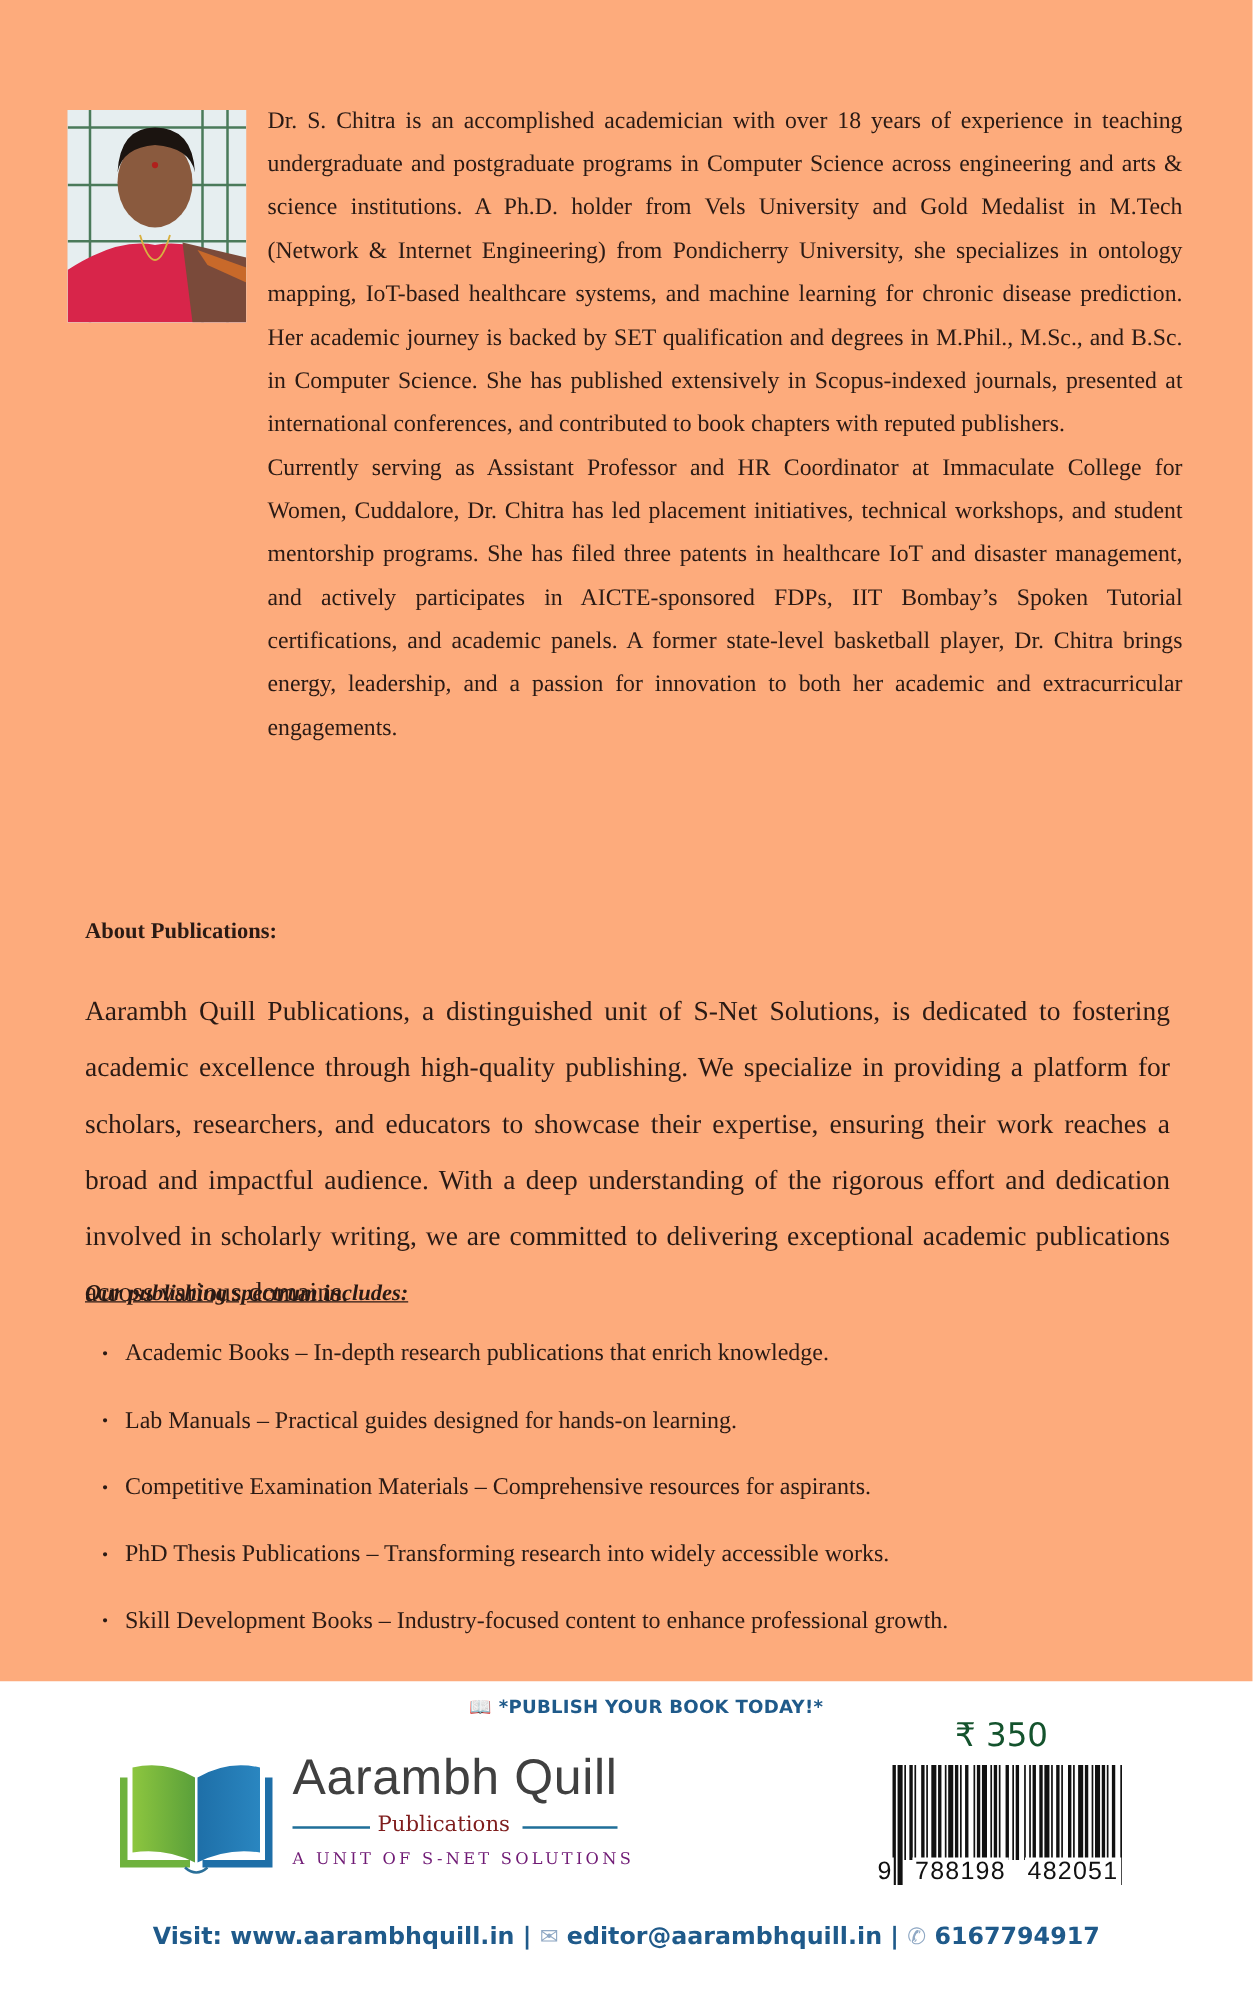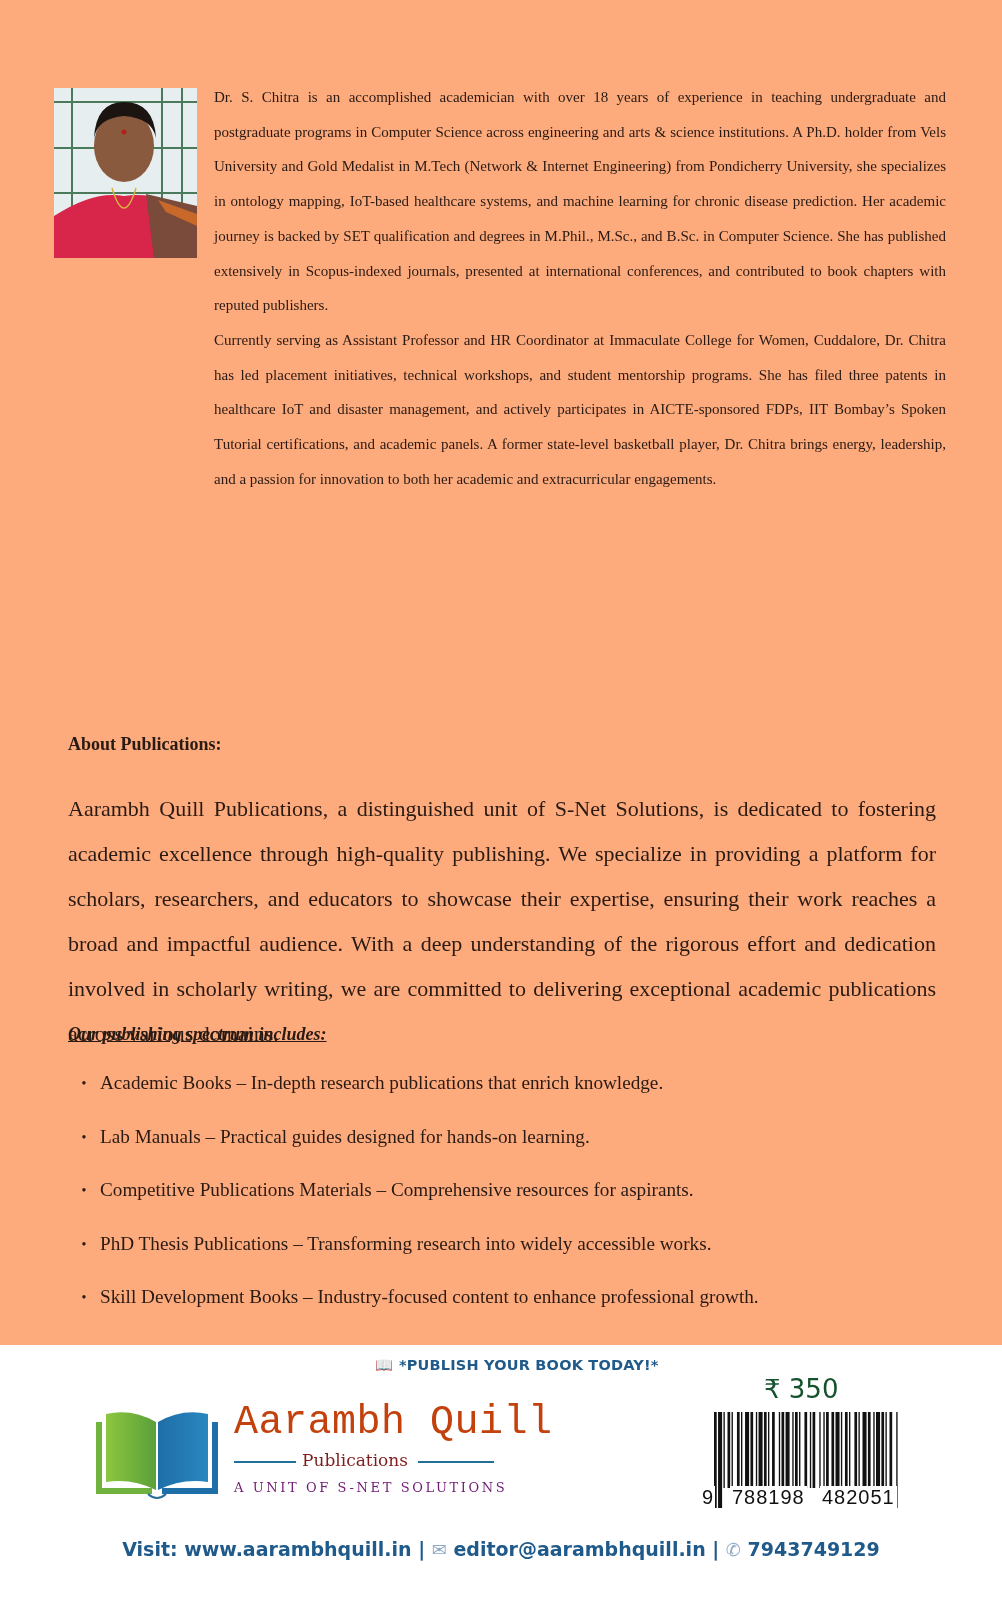--- a/index.html
+++ b/index.html
@@ -12,21 +12,21 @@
   .cover-top {
     position: absolute; left: 0; top: 0; width: 1002px; height: 1345px;
     background: #fdab7c;
   }
   .author-photo {
     position: absolute; left: 54px; top: 88px; width: 143px; height: 170px;
     overflow: hidden; background: #dfe6e8;
   }
   .bio {
     position: absolute; left: 214px; top: 80px; width: 732px;
-    font-size: 15px; line-height: 34.7px; text-align: justify;
+    font-size: 19px; line-height: 34.7px; text-align: justify;
     margin: 0;
   }
   .bio p { margin: 0; }
   .about-heading {
     position: absolute; left: 68px; top: 734px;
     font-weight: bold; font-size: 18px; 
     margin: 0;
   }
   .about-body {
     position: absolute; left: 68px; top: 786px; width: 868px;
@@ -45,21 +45,21 @@
   .footer-cta {
     position: absolute; left: 0; top: 1357px; width: 1002px; text-align: center;
     font-family: "DejaVu Sans", sans-serif; font-weight: bold; font-size: 14.5px;
     color: #1f5a8a; letter-spacing: 0.2px; margin-left: 16px;
   }
   .logo {
     position: absolute; left: 92px; top: 1408px; width: 420px; height: 100px;
   }
   .logo-title {
     position: absolute; left: 142px; top: -8px;
-    font-family: Liberation Mono, monospace; font-size: 40px; color: #c2410c;
+    font-family: Liberation Sans, sans-serif; font-size: 40px; color: #404040;
     white-space: nowrap; letter-spacing: 0.5px;
   }
   .logo-rule {
     position: absolute; top: 53px; height: 2px; background: #1f6f99;
   }
   .logo-pub {
     position: absolute; left: 210px; top: 42px;
     font-family: "DejaVu Serif", serif; font-size: 17px; color: #7f1d1d;
   }
   .logo-unit {
@@ -125,21 +125,21 @@
     <li>
         <span class="bullet">•</span>
         <span>Academic Books – In-depth research publications that enrich knowledge.</span>
       </li>
     <li>
         <span class="bullet">•</span>
         <span>Lab Manuals – Practical guides designed for hands-on learning.</span>
       </li>
     <li>
         <span class="bullet">•</span>
-        <span>Competitive Publications Materials – Comprehensive resources for aspirants.</span>
+        <span>Competitive Examination Materials – Comprehensive resources for aspirants.</span>
       </li>
     <li>
         <span class="bullet">•</span>
         <span>PhD Thesis Publications – Transforming research into widely accessible works.</span>
       </li>
     <li>
         <span class="bullet">•</span>
         <span>Skill Development Books – Industry-focused content to enhance professional growth.</span>
       </li>
   </ul>
@@ -225,14 +225,14 @@
 <div class="barcode-digits" style="left:730px;letter-spacing:1px;">788198</div>
 <div class="barcode-digits" style="left:820px;letter-spacing:1px;">482051</div>
 
 <div class="contact">
   <span>Visit: www.aarambhquill.in</span>
   <span>|</span>
   <span class="ico">✉</span>
   <span>editor@aarambhquill.in</span>
   <span>|</span>
   <span class="ico">✆</span>
-  <span>7943749129</span>
+  <span>6167794917</span>
 </div>
 
 </body></html>

